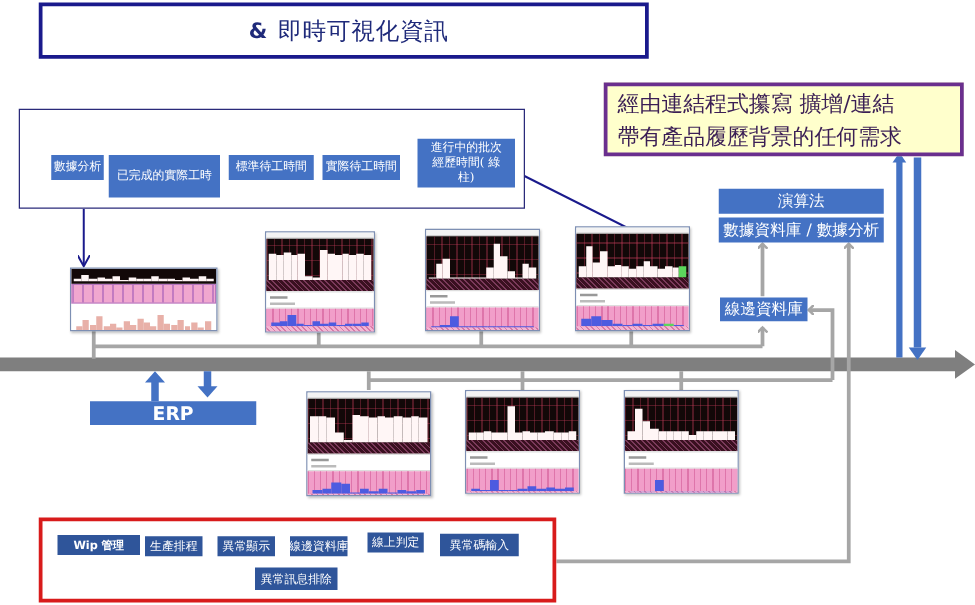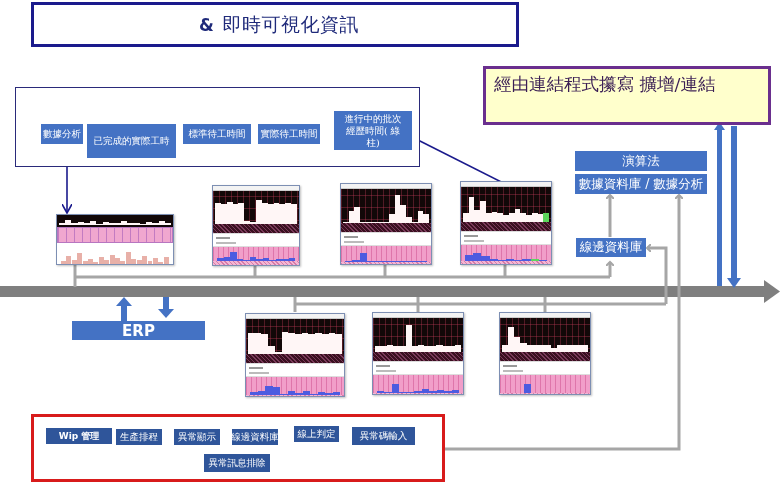--- a/index.html
+++ b/index.html
@@ -130,20 +130,21 @@
   </g>
 </svg>
 
 <div class="abs title-box">
   <span class="title-text title-amp">&amp;</span>
   <span class="title-text">即時可視化資訊</span>
 </div>
 
 <div class="abs callout">
   <div class="callout-line">經由連結程式攥寫 擴增/連結</div>
+  <div class="callout-line">帶有產品履歷背景的任何需求</div>
 </div>
 
 <div class="abs metric-group">
   <div class="chip" style="left:25px;top:36px;width:42px;height:20px;">數據分析</div>
   <div class="chip" style="left:71px;top:36px;width:89px;height:34px;">已完成的實際工時</div>
   <div class="chip" style="left:167px;top:36px;width:68px;height:20px;">標準待工時間</div>
   <div class="chip" style="left:242px;top:36px;width:62px;height:20px;">實際待工時間</div>
   <div class="chip" style="left:318px;top:23px;width:78px;height:39px;padding:0 6px;">進行中的批次經歷時間( 綠柱)</div>
 </div>
 

